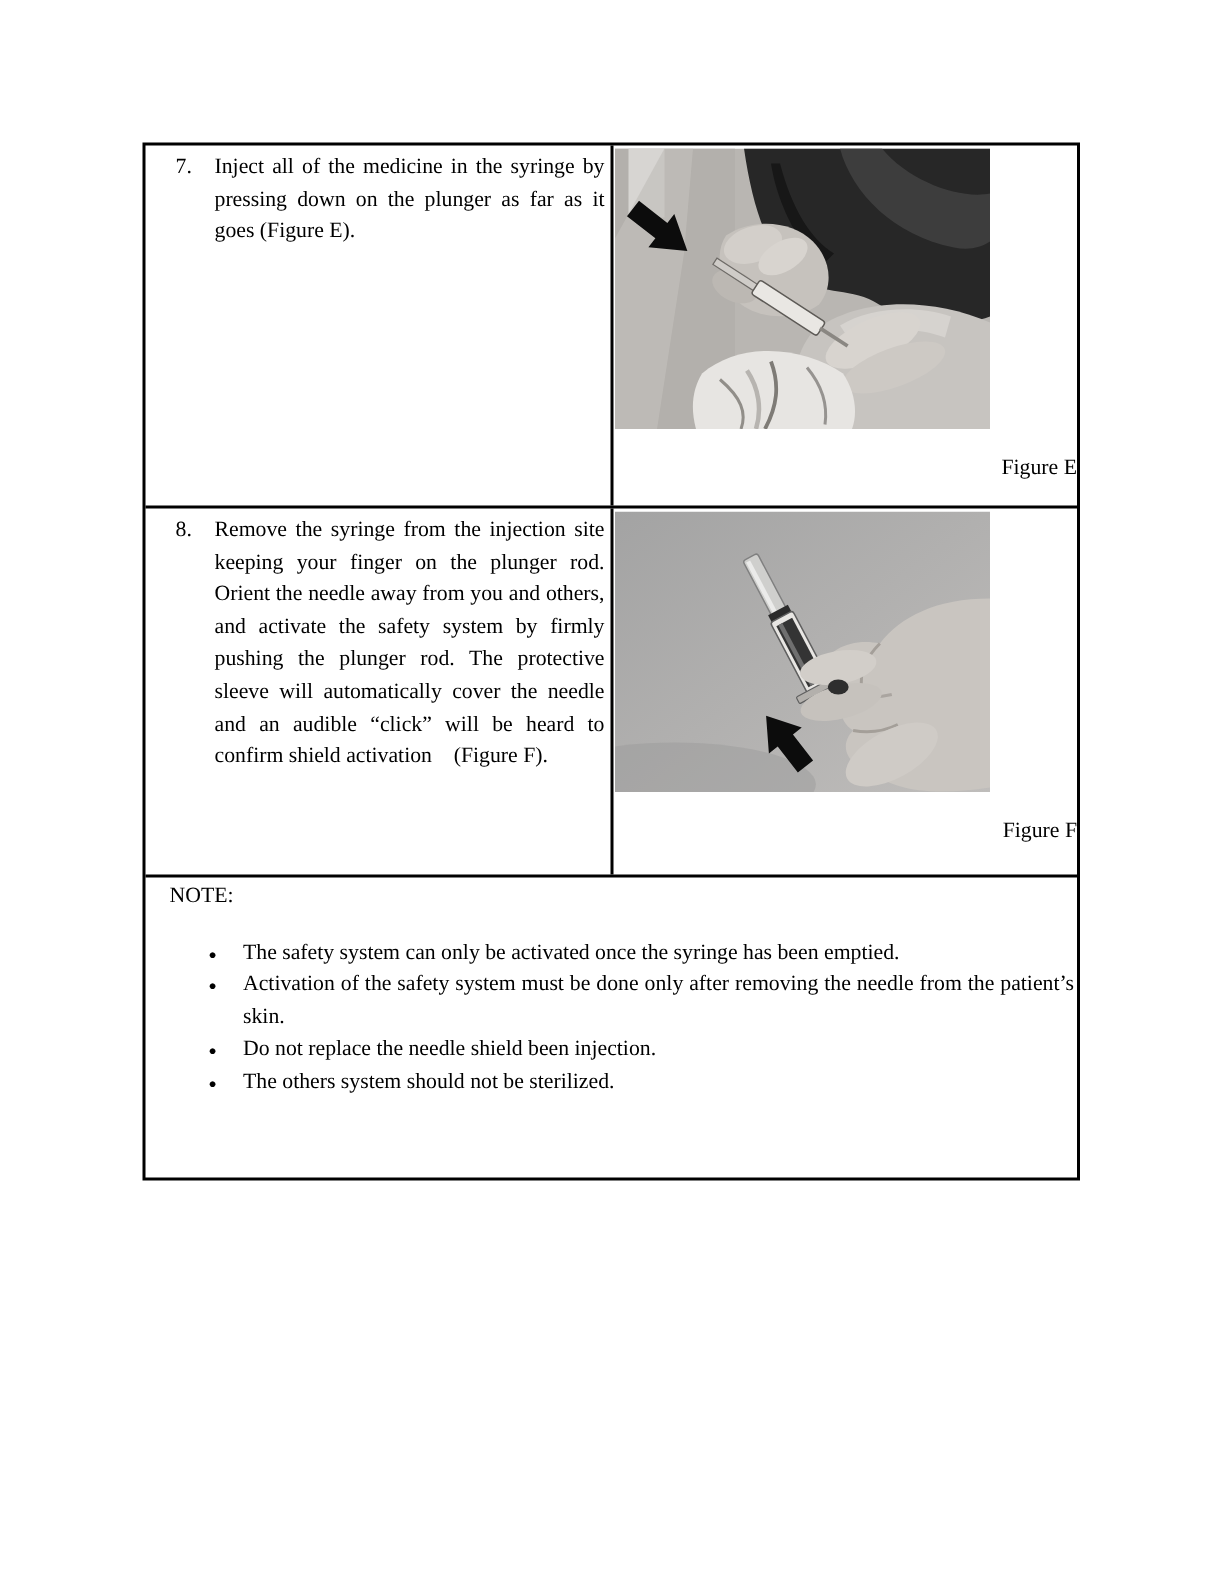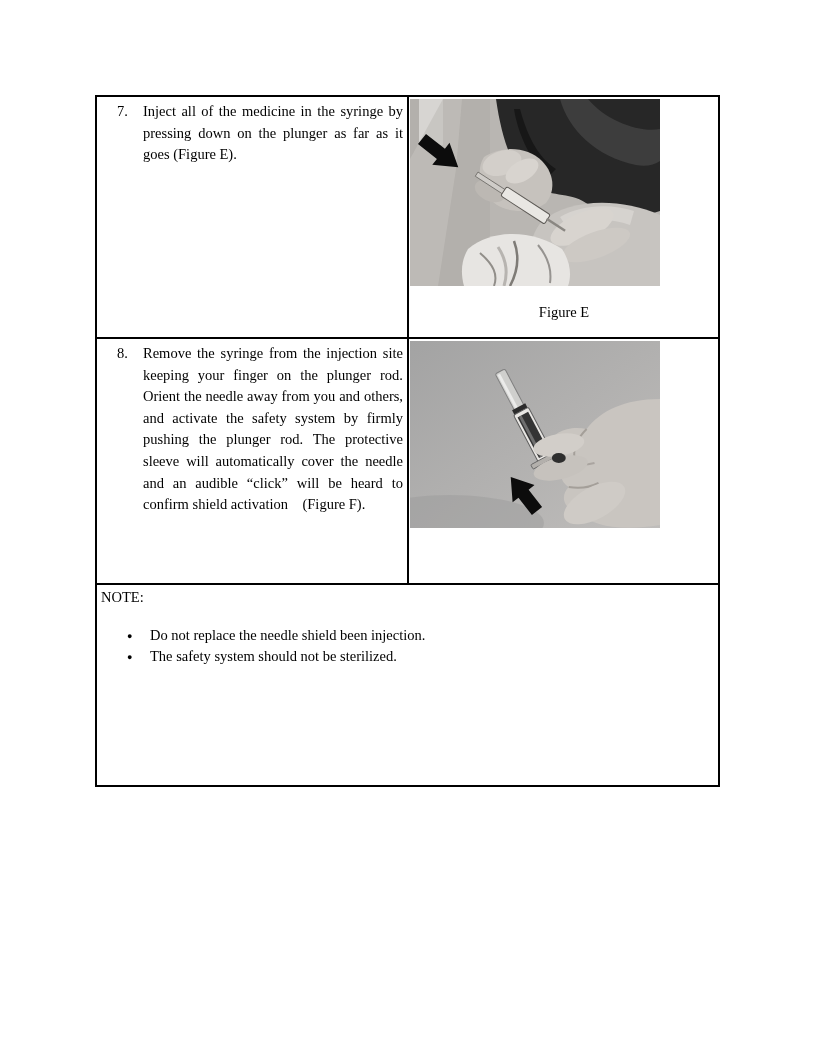--- a/index.html
+++ b/index.html
@@ -56,28 +56,28 @@
   }
   .photo {
     width: 250px;
     height: 187px;
     margin-top: 1px;
     line-height: 0;
   }
   .photo svg { display: block; }
   .caption {
     margin-top: 16px;
-    text-align: center;
+    text-align: right;
     font-size: 14.5px;
     line-height: 21.6px;
   }
   .note {
     min-height: 200px;
     box-sizing: border-box;
-    padding: 2px 2px 0 4px;
+    padding: 2px 2px 0 16px;
     font-size: 14.5px;
     line-height: 21.6px;
   }
   .note-label { text-align: left; }
   .note-bullets {
     list-style: none;
     margin: 16px 0 0 0;
     padding: 0;
   }
   .note-bullets li {
@@ -177,25 +177,28 @@
             <path d="M160,146 C172,148 182,146 190,142" fill="none" stroke="#a49f99" stroke-width="2"></path>
             <ellipse cx="150" cy="104" rx="26" ry="11" transform="rotate(-10 150 104)" fill="#d2cec9"></ellipse>
             <ellipse cx="152" cy="127" rx="28" ry="11" transform="rotate(-14 152 127)" fill="#c6c2bd"></ellipse>
             <ellipse cx="186" cy="162" rx="34" ry="16" transform="rotate(-28 186 162)" fill="#cfcbc6"></ellipse>
             <ellipse cx="150" cy="117" rx="7" ry="5" fill="#2e2e2e"></ellipse>
             <g transform="translate(128,170) rotate(-128)">
               <path d="M0,-6.5 L22,-6.5 L22,-14 L43,0 L22,14 L22,6.5 L0,6.5 Z" fill="#0c0c0c"></path>
             </g>
           </svg>
         </div>
+        <div class="caption">Figure F</div>
       </div>
     </div>
 
     <div class="note">
       <div class="note-label">NOTE:</div>
       <ul class="note-bullets">
+        <li>The safety system can only be activated once the syringe has been emptied.</li>
+        <li>Activation of the safety system must be done only after removing the needle from the patient’s skin.</li>
         <li>Do not replace the needle shield been injection.</li>
-        <li>The safety system should not be sterilized.</li>
+        <li>The others system should not be sterilized.</li>
       </ul>
     </div>
 
   </div>
 </div>
 
 </body></html>

